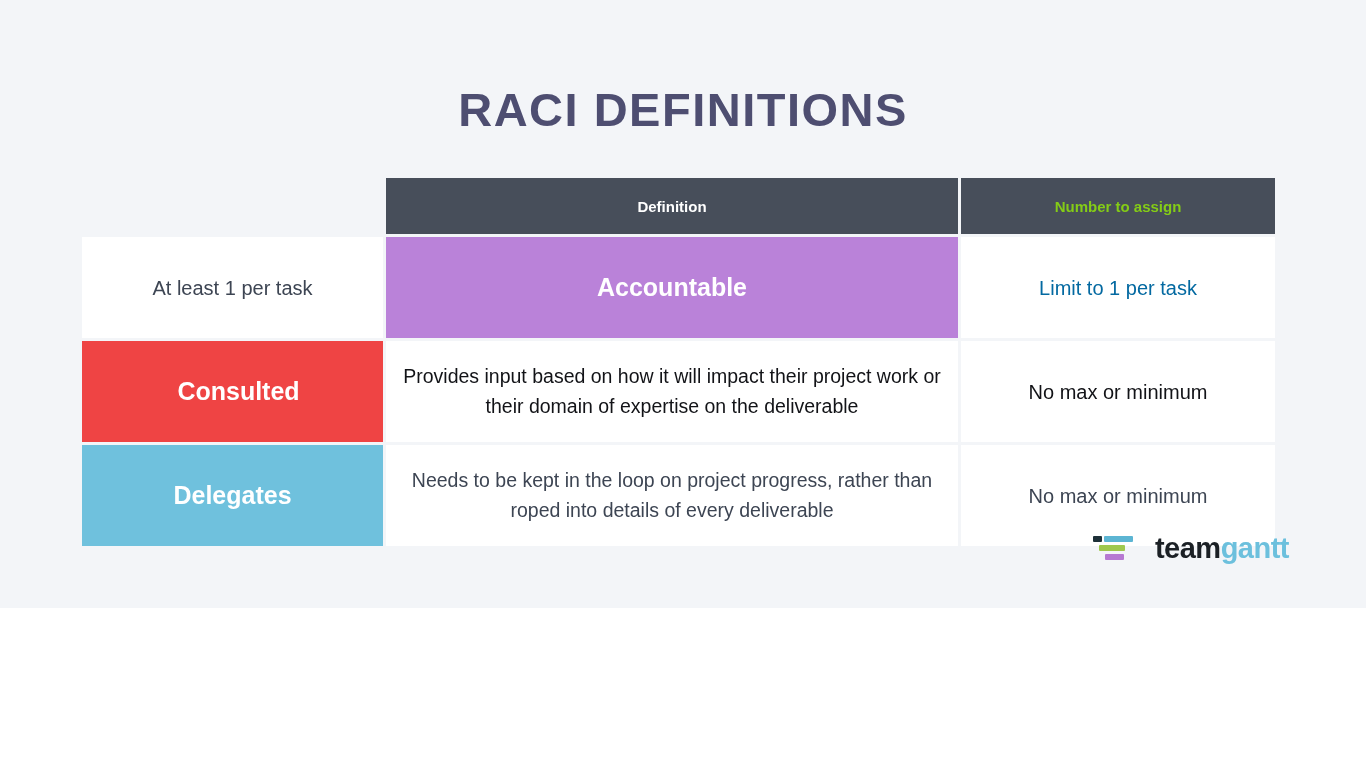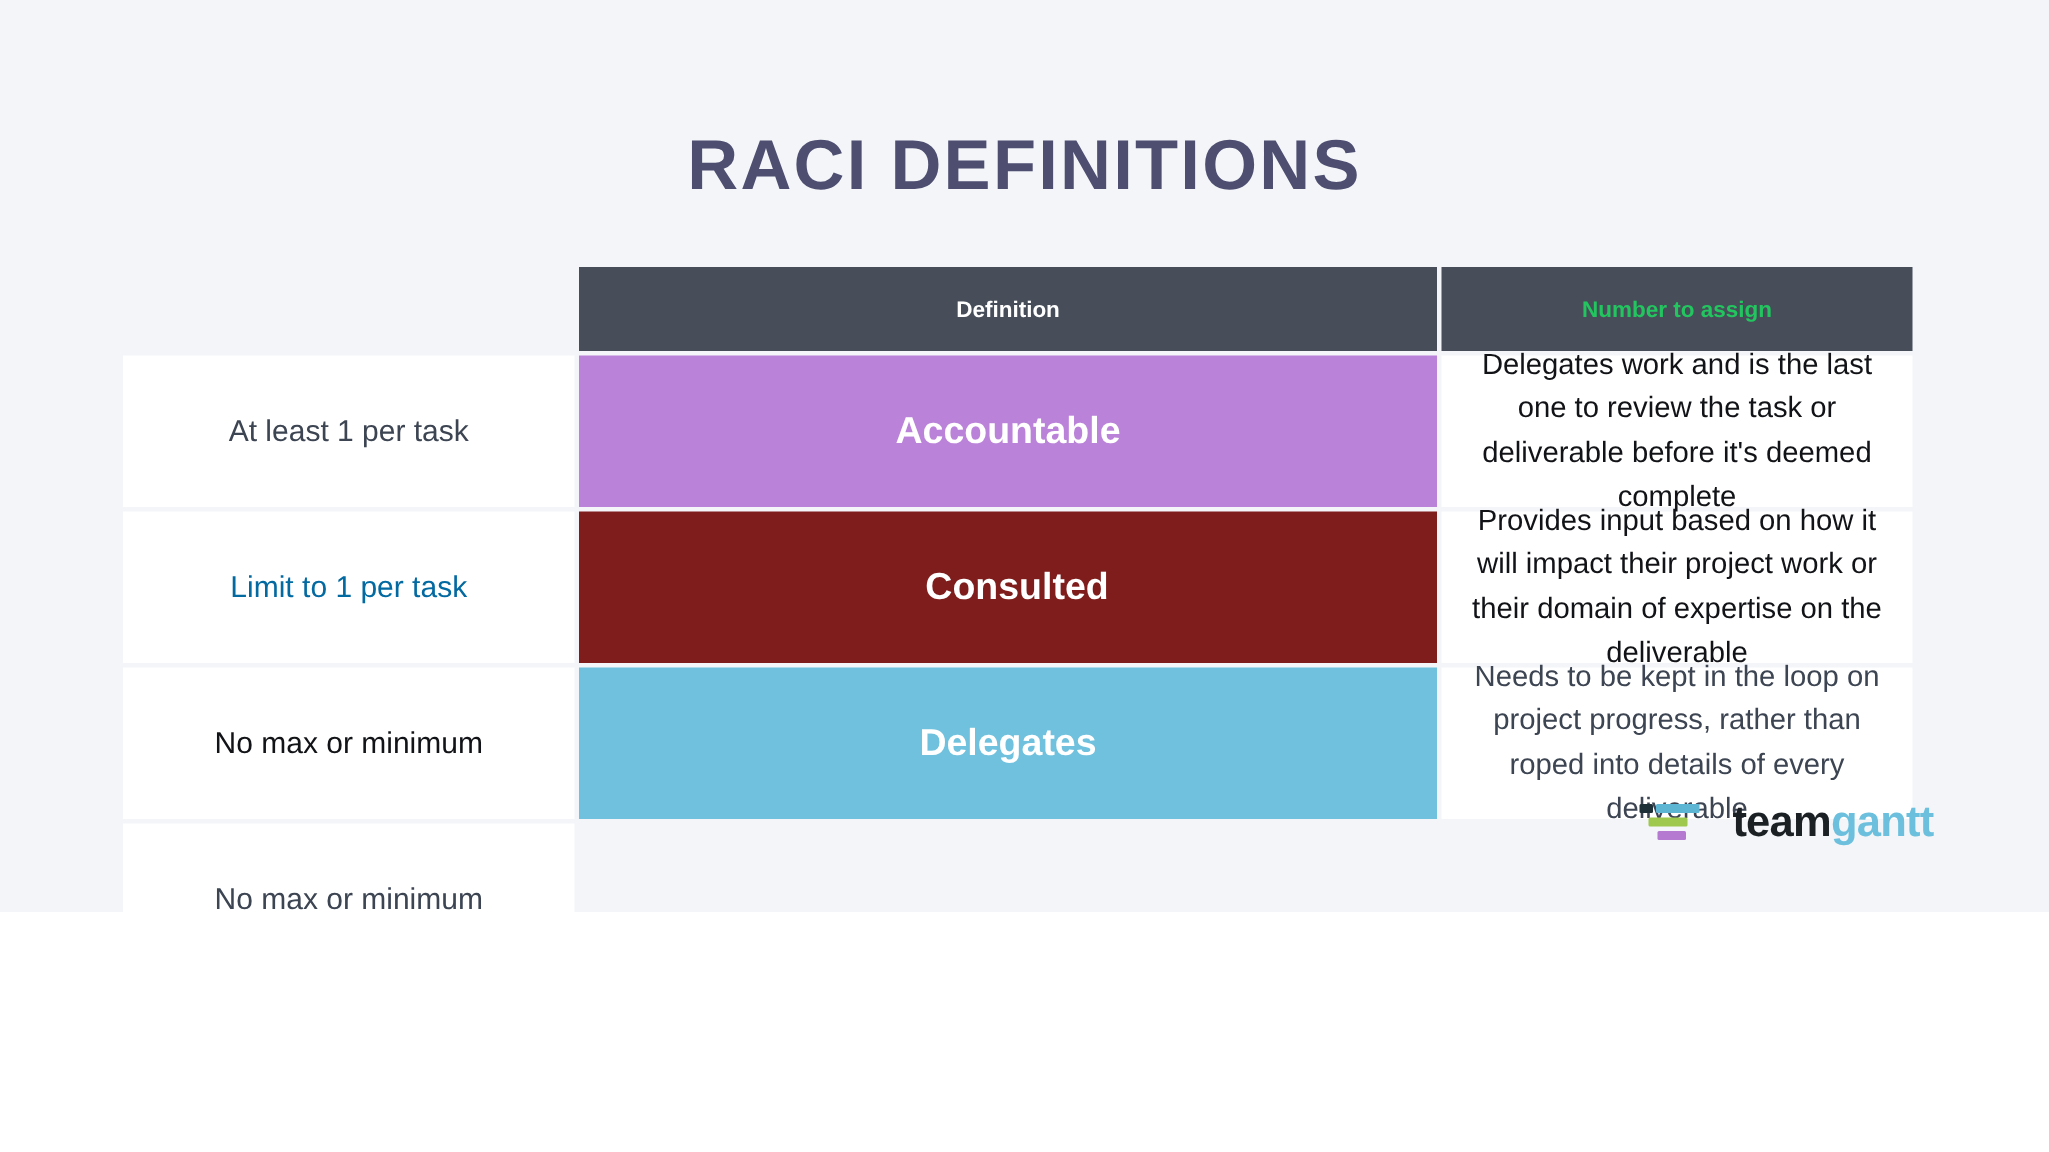--- a/index.html
+++ b/index.html
@@ -95,29 +95,28 @@
 <body>
 
 <div class="canvas" style="background: rgb(243, 245, 248);">
 
   <h1 class="page-title" style="color: rgb(78, 78, 113);">RACI DEFINITIONS</h1>
 
   <div class="raci-table">
 
     <div class="hdr-spacer"></div>
     <div class="hdr-cell" style="background: rgb(71, 78, 90); color: rgb(255, 255, 255);">Definition</div>
-    <div class="hdr-cell" style="background: rgb(71, 78, 90); color: #22c55e;">Number to assign</div>
+    <div class="hdr-cell" style="background: rgb(71, 78, 90); color: #84cc16;">Number to assign</div>
 
     <div class="num-cell" style="background: rgb(255, 255, 255); color: rgb(61, 69, 83);">At least 1 per task</div>
 
     <div class="label-cell" style="background: rgb(186, 130, 217);">Accountable</div>
-    <div class="def-cell" style="background: rgb(255, 255, 255); color: rgb(18, 19, 23);">Delegates work and is the last one to review the task or deliverable before it's deemed complete</div>
     <div class="num-cell" style="background: rgb(255, 255, 255); color: #0369a1; text-align: right;">Limit to 1 per task</div>
 
-    <div class="label-cell" style="background: #7f1d1d; padding-left: 12px;">Consulted</div>
+    <div class="label-cell" style="background: #ef4444; padding-left: 12px;">Consulted</div>
     <div class="def-cell" style="background: rgb(255, 255, 255); color: rgb(18, 19, 23);">Provides input based on how it will impact their project work or their domain of expertise on the deliverable</div>
     <div class="num-cell" style="background: rgb(255, 255, 255); color: rgb(18, 19, 23);">No max or minimum</div>
 
     <div class="label-cell" style="background: rgb(111, 193, 221);">Delegates</div>
     <div class="def-cell" style="background: rgb(255, 255, 255); color: rgb(61, 69, 83);">Needs to be kept in the loop on project progress, rather than roped into details of every deliverable</div>
     <div class="num-cell" style="background: rgb(255, 255, 255); color: rgb(61, 69, 83);">No max or minimum</div>
 
   </div>
 
   <div class="logo">

